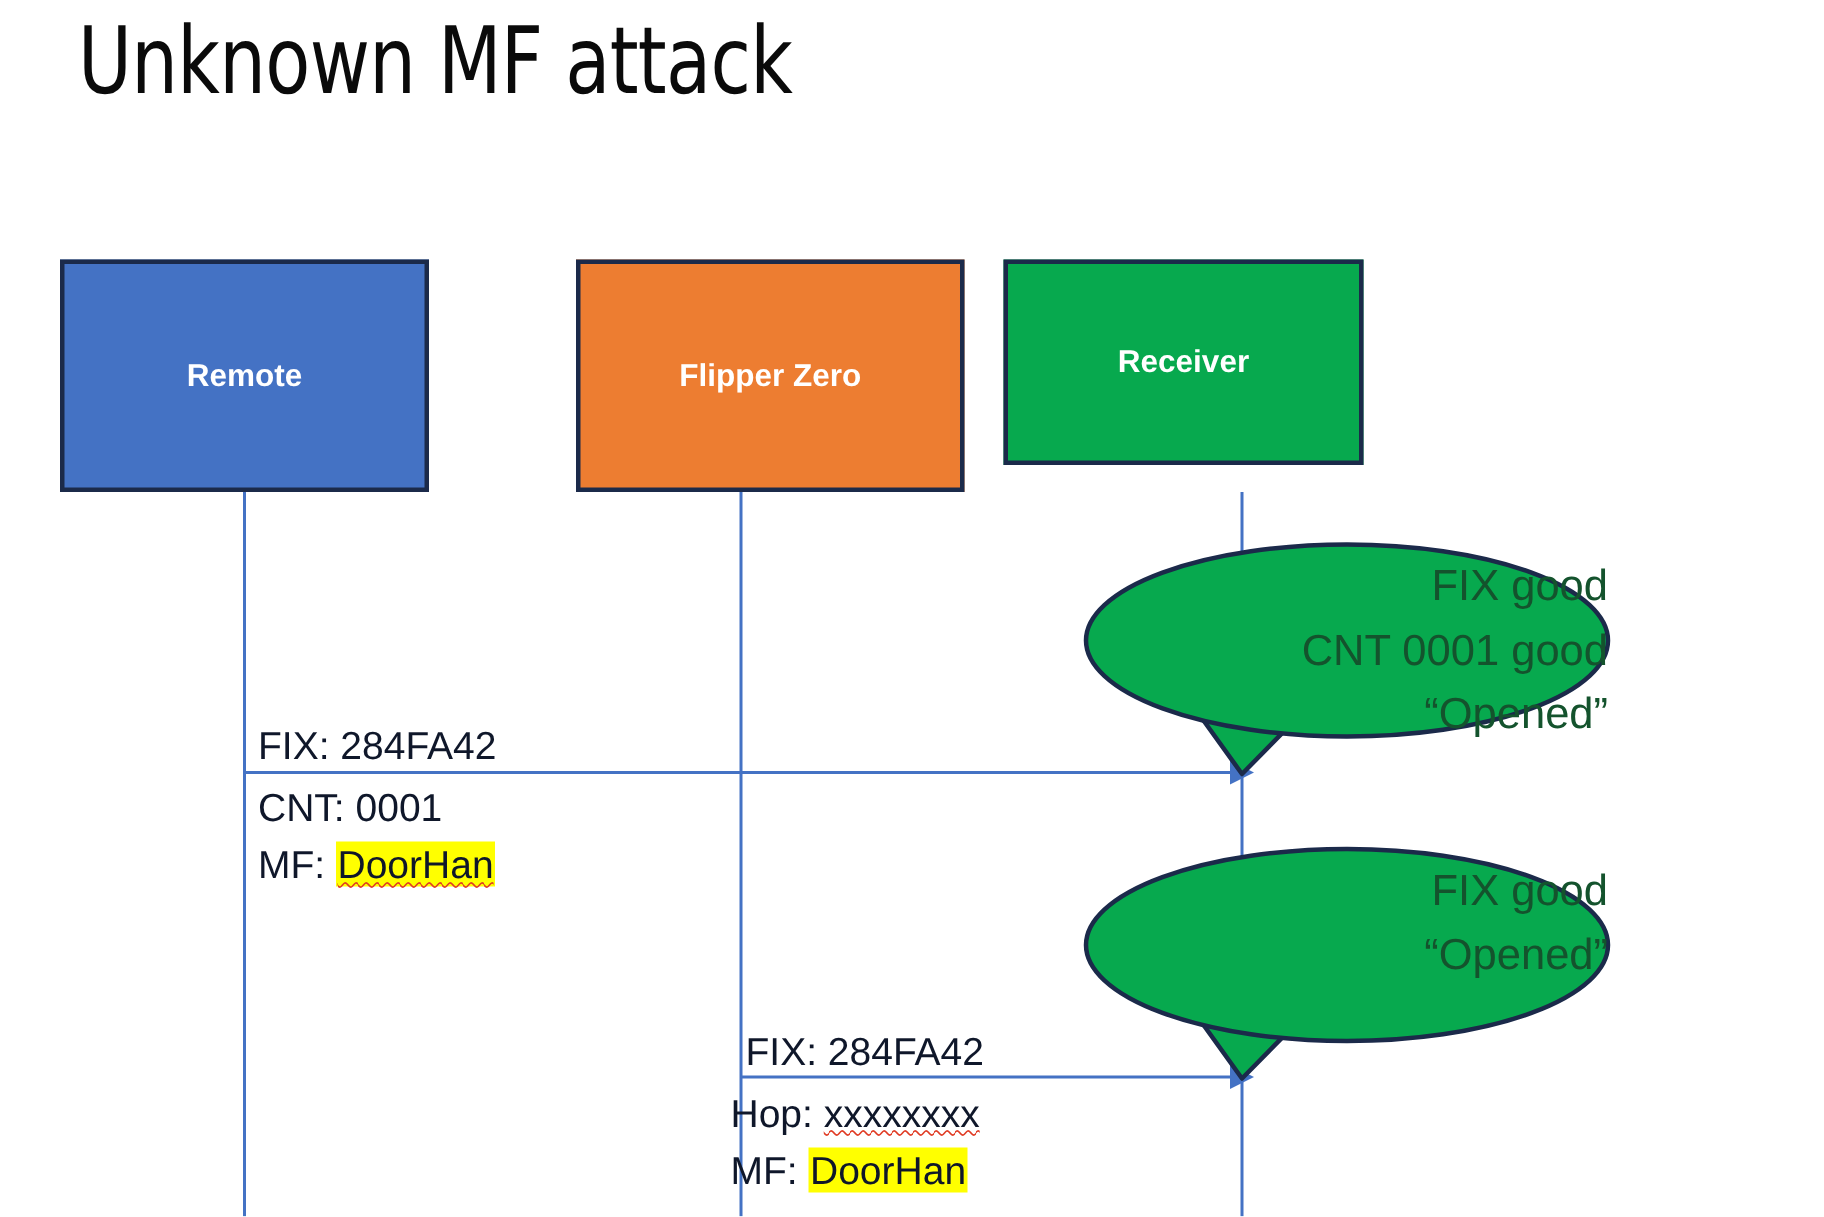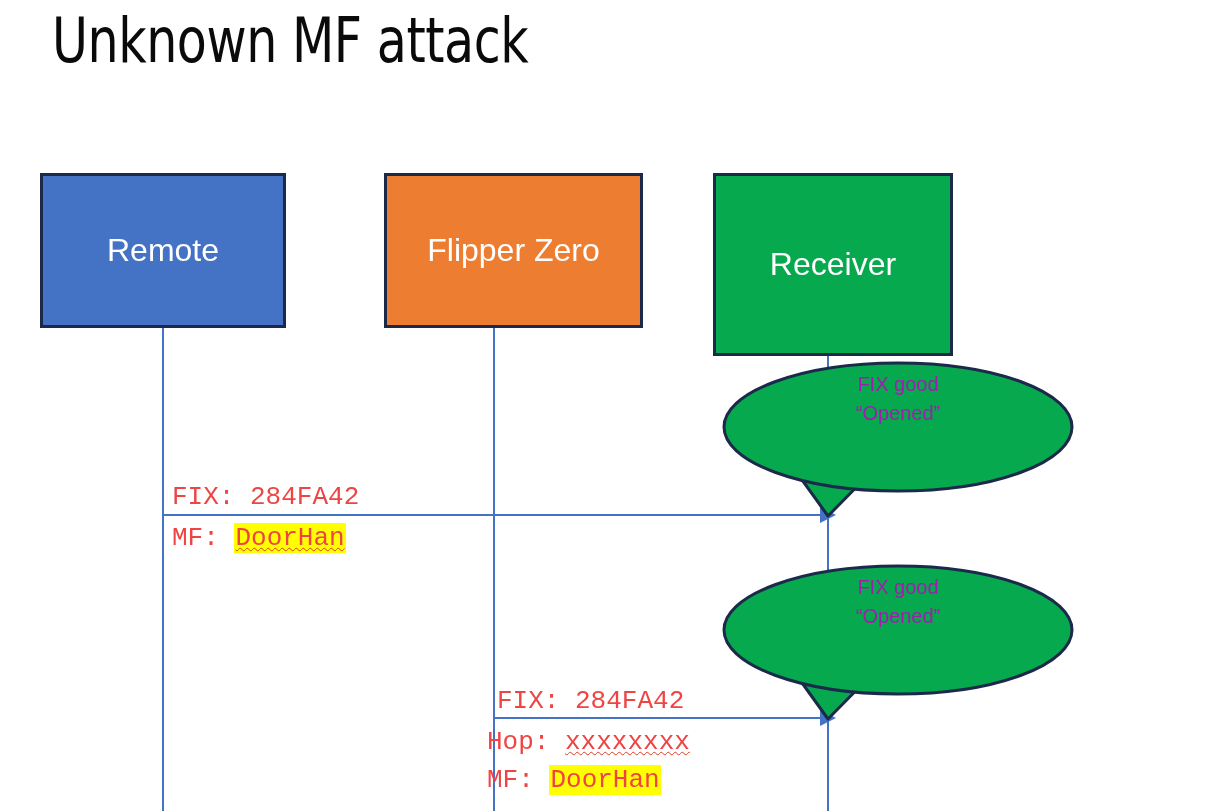--- a/index.html
+++ b/index.html
@@ -44,38 +44,37 @@
   .actor-box {
     position: absolute;
     box-sizing: border-box;
     border: 3px solid #1b2a4a;
     display: flex;
     align-items: center;
     justify-content: center;
   }
   .actor-box .actor-label {
     color: #ffffff;
-    font-size: 32px;
-    font-weight: 400;
+    font-size: 21px;
+    font-weight: 700;
     line-height: 1.1;
     text-align: center;
     white-space: nowrap;
   }
   #actor-remote  { left: 40px;  top: 173px; width: 246px; height: 155px; }
   #actor-flipper { left: 384px; top: 173px; width: 259px; height: 155px; }
-  #actor-receiver{ left: 713px; top: 173px; width: 240px; height: 183px; }
+  #actor-receiver{ left: 669px; top: 173px; width: 240px; height: 137px; }
 
   
   .msg-block {
     position: absolute;
     font-size: 26px;
-    color: #ef4444;
+    color: #0f172a;
     line-height: 1.48;
     white-space: nowrap;
-    font-family: Liberation Mono, monospace;
   }
   .msg-line { display: block; }
   .hl-yellow {
     background: #ffff00;
     padding: 0 1px;
     text-align: right;
   }
   .squiggle {
     text-decoration: underline;
     text-decoration-style: wavy;
@@ -85,24 +84,24 @@
   }
 
   #msg1-top   { left: 172px; top: 478px; }
   #msg1-bot   { left: 172px; top: 519px; }
   #msg2-top   { left: 497px; top: 682px; }
   #msg2-bot   { left: 487px; top: 723px; }
 
   
   .callout-text {
     position: absolute;
-    color: #a21caf;
-    font-size: 20px;
+    color: #14532d;
+    font-size: 29px;
     line-height: 1.47;
-    text-align: center;
+    text-align: right;
     white-space: nowrap;
   }
   #callout1-text { left: 724px; top: 370px; width: 348px; }
   #callout2-text { left: 724px; top: 573px; width: 348px; }
 </style>
 </head>
 <body>
 
 <div id="slide">
 
@@ -141,34 +140,36 @@
 
   <div class="actor-box" id="actor-receiver" style="background:#07A94E">
     <span class="actor-label">Receiver</span>
   </div>
 
   <div class="msg-block" id="msg1-top">
     <span class="msg-line">FIX: 284FA42</span>
   </div>
 
   <div class="msg-block" id="msg1-bot">
+    <span class="msg-line">CNT: 0001</span>
     <span class="msg-line"><span>MF: </span><span class="hl-yellow squiggle">DoorHan</span></span>
   </div>
 
   <div class="msg-block" id="msg2-top">
     <span class="msg-line">FIX: 284FA42</span>
   </div>
 
   <div class="msg-block" id="msg2-bot">
     <span class="msg-line"><span>Hop: </span><span class="squiggle">xxxxxxxx</span></span>
     <span class="msg-line"><span>MF: </span><span class="hl-yellow">DoorHan</span></span>
   </div>
 
   <div class="callout-text" id="callout1-text">
     <div>FIX good</div>
+    <div>CNT 0001 good</div>
     <div>“Opened”</div>
   </div>
 
   <div class="callout-text" id="callout2-text">
     <div>FIX good</div>
     <div>“Opened”</div>
   </div>
 
 </div>
 

